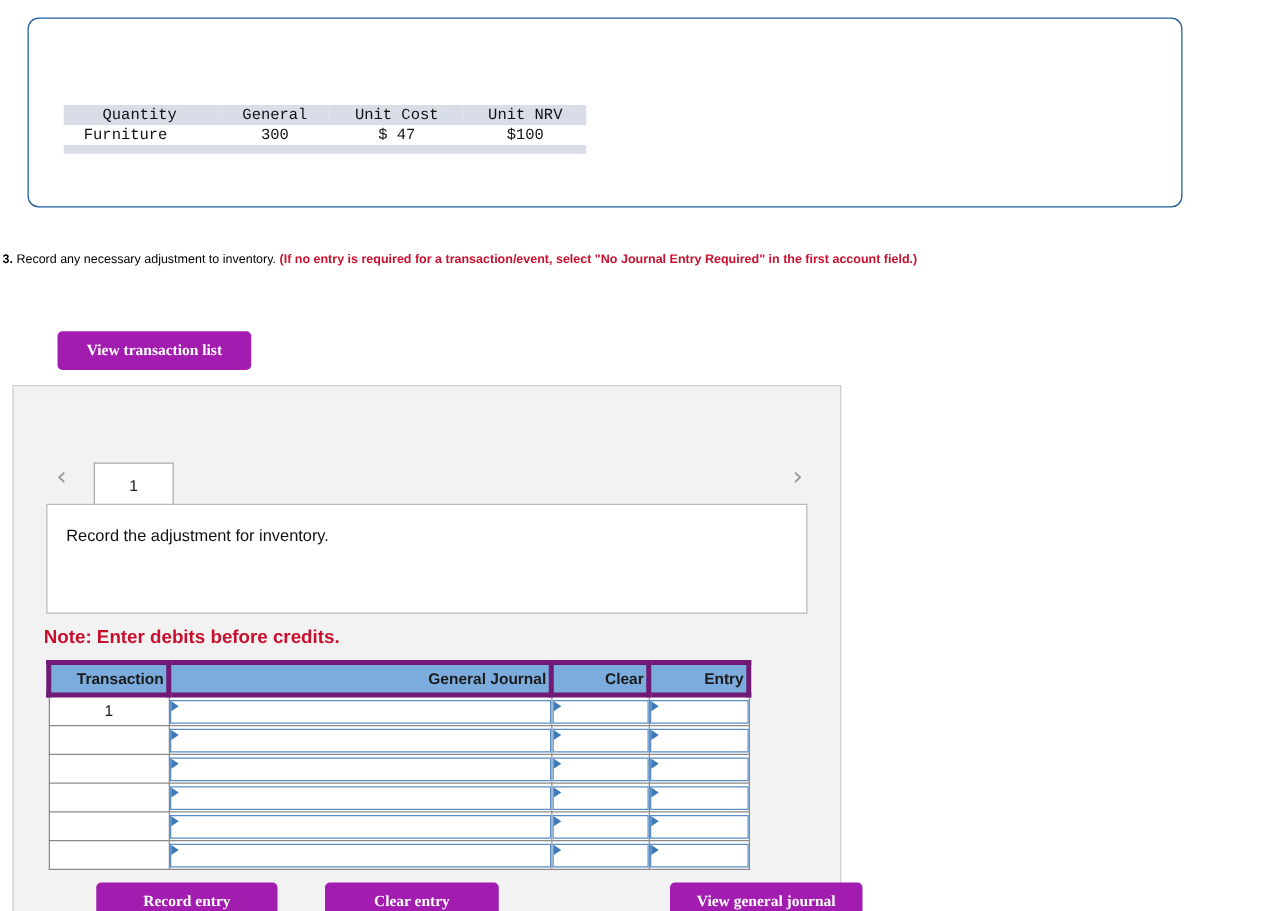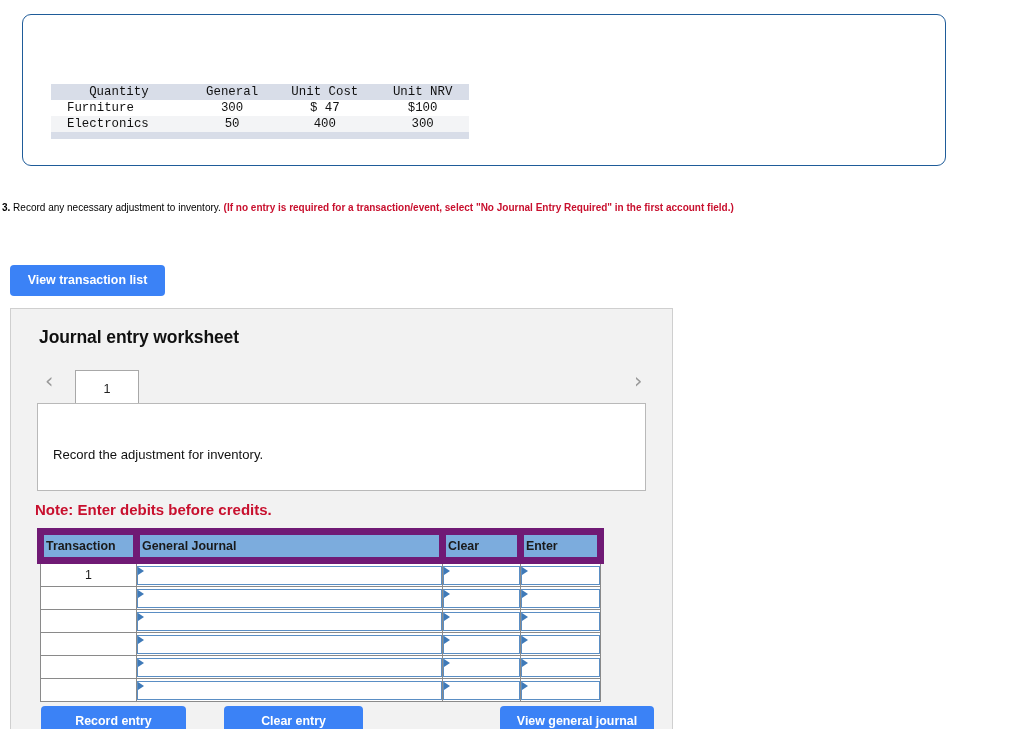--- a/index.html
+++ b/index.html
@@ -75,34 +75,35 @@
     line-height: 19px;
   }
   .q-num { font-weight: bold; }
   .q-red {
     color: #c8102e;
     font-weight: bold;
   }
 
   
   .btn {
-    background: #3b82f6;
+    background: #a21caf;
     color: #fff;
     border: none;
     border-radius: 4px;
-    font-family: Liberation Sans, sans-serif;
+    font-family: Liberation Serif, serif;
     font-size: 12.4px;
     font-weight: bold;
     text-align: center;
     cursor: pointer;
     padding: 0;
     line-height: 1;
     display: flex;
     align-items: center;
     justify-content: center;
+    margin-left: 36px;
   }
   .btn-view-transaction {
     position: absolute;
     left: 10px;
     top: 265px;
     width: 155px;
     height: 31px;
   }
 
   
@@ -173,21 +174,20 @@
     background: #fff;
     border: 1px solid #b9b9b9;
     box-sizing: border-box;
   }
   .prompt-text {
     position: absolute;
     left: 15px;
     top: 17px;
     font-size: 13.1px;
     color: #111;
-    margin-top: 26px;
   }
   .note {
     position: absolute;
     left: 24px;
     top: 192px;
     font-size: 15px;
     font-weight: bold;
     color: #c8102e;
   }
 
@@ -198,27 +198,27 @@
     top: 219px;
     width: 562px;
   }
   table.jtable {
     border-collapse: collapse;
     width: 562px;
     table-layout: fixed;
   }
   table.jtable th {
     background: #7cacdd;
-    border: 7px solid #701a75;
+    border: 4px solid #701a75;
     font-size: 12.4px;
     font-weight: bold;
     color: #1a1a1a;
     height: 22px;
     padding: 0 2px;
-    text-align: left;
+    text-align: right;
   }
   table.jtable td {
     border: 1px solid #8a8a8a;
     background: #fff;
     height: 22px;
     padding: 0;
     vertical-align: middle;
   }
   .col-trans { width: 96px; }
   .col-gj    { width: 306px; }
@@ -289,42 +289,35 @@
         <th>Unit NRV</th>
       </tr>
     </thead>
     <tbody>
       <tr>
         <td class="col-label">Furniture</td>
         <td>300</td>
         <td>$ 47</td>
         <td>$100</td>
       </tr>
-      <tr class="alt">
-        <td class="col-label">Electronics</td>
-        <td>50</td>
-        <td>400</td>
-        <td>300</td>
-      </tr>
     </tbody>
     <tfoot>
       <tr>
         <td colspan="4"></td>
       </tr>
     </tfoot>
   </table>
 </div>
 
 <div class="q-line"><span class="q-num">3.</span><span> Record any necessary adjustment to inventory. </span><span class="q-red">(If no entry is required for a transaction/event, select "No Journal Entry Required" in the first account field.)</span></div>
 
 <button class="btn btn-view-transaction">View transaction list</button>
 
 <div class="worksheet">
 
-  <div class="ws-title">Journal entry worksheet</div>
 
   <div class="tabstrip">
     <span class="chev chev-left">‹</span>
     <div class="tab">1</div>
     <span class="chev chev-right">›</span>
   </div>
 
   <div class="prompt-box">
     <div class="prompt-text">Record the adjustment for inventory.</div>
   </div>
@@ -337,21 +330,21 @@
         <col class="col-trans">
           <col class="col-gj">
           <col class="col-debit">
           <col class="col-credit">
       </colgroup>
       <thead>
         <tr>
           <th>Transaction</th>
           <th>General Journal</th>
           <th>Clear</th>
-          <th>Enter</th>
+          <th>Entry</th>
         </tr>
       </thead>
       <tbody>
         <tr>
           <td class="trans-cell">1</td>
           <td class="inp-cell">
             <div class="inp"></div>
           </td>
           <td class="inp-cell">
             <div class="inp"></div>

